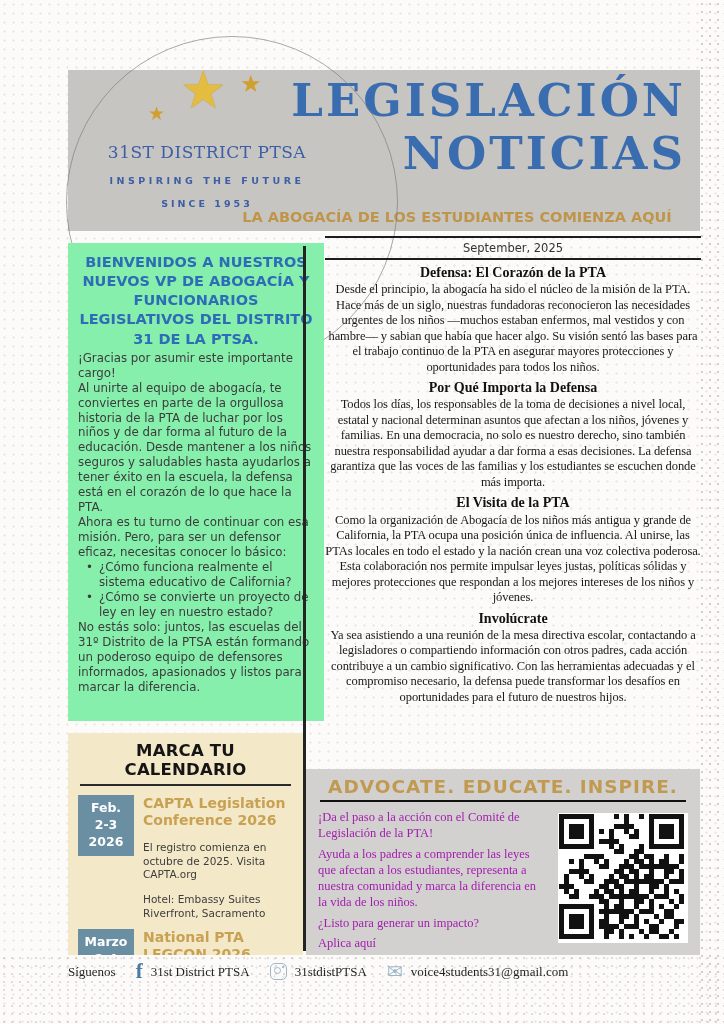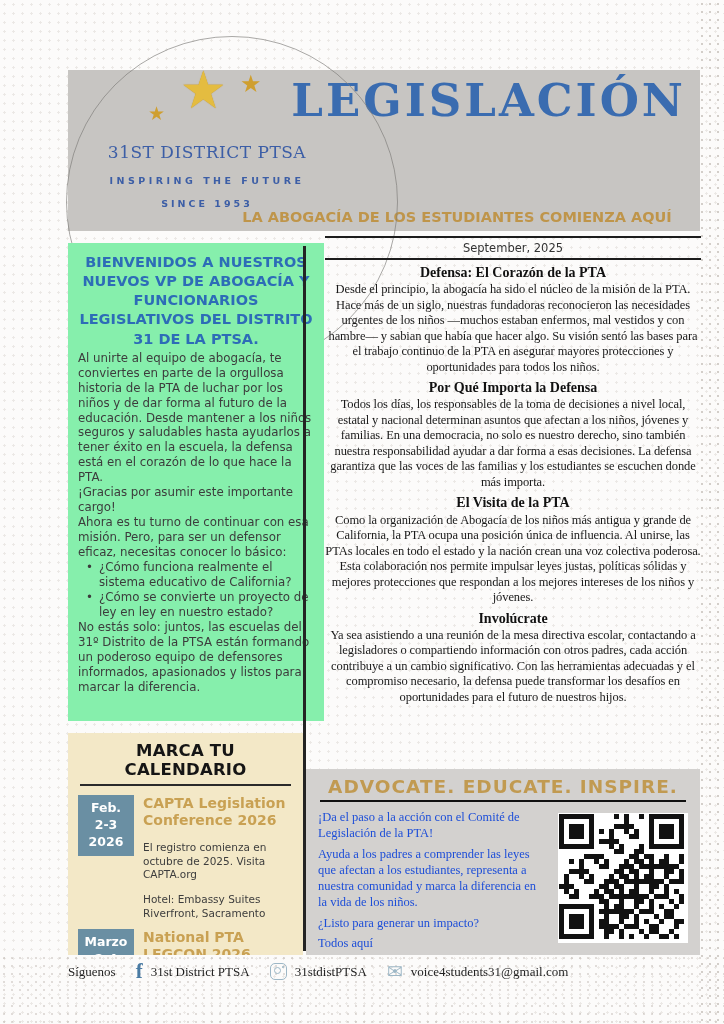--- a/index.html
+++ b/index.html
@@ -64,21 +64,21 @@
         font-size:11.5px;color:#333;padding:3px 0;}
   .section{margin-top:4px;text-align:center;font-family:"Liberation Serif",serif;}
   .sec-h{font-size:14px;font-weight:700;color:#111;line-height:1.3;}
   .sec-b{font-size:12.5px;color:#191919;line-height:1.24;letter-spacing:-0.1px;}
 
   .cta-box{position:absolute;left:306px;top:769px;width:394px;height:186px;background:#d3d1cf;
         padding:7px 12px 8px;box-sizing:border-box;overflow:hidden;}
   .cta-h{text-align:center;font-size:18.5px;font-weight:800;color:#c19a51;letter-spacing:1px;}
   .cta-rule{border-bottom:2.5px solid #101010;margin:3px 2px 7px;}
   .cta-row{display:flex;gap:12px;}
-  .cta-text{flex:1;font-family:"Liberation Serif",serif;font-size:12.5px;line-height:1.3;color:#1d4ed8;}
+  .cta-text{flex:1;font-family:"Liberation Serif",serif;font-size:12.5px;line-height:1.3;color:#a21caf;}
   .cta-text .p{margin:0 0 4px 0;}
   .cta-apply{cursor:pointer;}
   .qr{width:128px;height:128px;background:#fff;padding:1px;margin-top:4px;flex:0 0 auto;}
 
   
   .footer{position:absolute;left:68px;top:961px;display:flex;align-items:center;gap:20px;
         font-family:"Liberation Serif",serif;font-size:13px;color:#1f1f1f;}
   .f-item{display:flex;align-items:center;gap:8px;cursor:pointer;}
   .fb-icon{font-family:"Liberation Serif",serif;font-weight:700;font-size:21px;color:#4a7ba3;line-height:1;}
   .fb-icon::before{content:"f";}
@@ -101,29 +101,30 @@
     <div class="logo">
       <span class="star star-b"></span>
       <span class="star star-s1"></span>
       <span class="star star-s2"></span>
       <div class="logo-title">31ST DISTRICT PTSA</div>
       <div class="logo-tagline">INSPIRING THE FUTURE</div>
       <div class="logo-since">SINCE 1953</div>
     </div>
     <div class="masthead">
       <div class="m1">LEGISLACIÓN</div>
+      <div class="m2">NOTICIAS</div>
     </div>
     <div class="subtitle">LA ABOGACÍA DE LOS ESTUDIANTES COMIENZA AQUÍ</div>
   </div>
   <div class="circle-arc"></div>
 
   <div class="welcome-box">
     <div class="w-heading">BIENVENIDOS A NUESTROS NUEVOS VP DE ABOGACÍA Y FUNCIONARIOS LEGISLATIVOS DEL DISTRITO 31 DE LA PTSA.</div>
+    <div class="w-p">¡Gracias por asumir este importante cargo!</div>
     <div class="w-p">Al unirte al equipo de abogacía, te conviertes en parte de la orgullosa historia de la PTA de luchar por los niños y de dar forma al futuro de la educación. Desde mantener a los niños seguros y saludables hasta ayudarlos a tener éxito en la escuela, la defensa está en el corazón de lo que hace la PTA.</div>
-    <div class="w-p">¡Gracias por asumir este importante cargo!</div>
     <div class="w-p">Ahora es tu turno de continuar con esa misión. Pero, para ser un defensor eficaz, necesitas conocer lo básico:</div>
     <div class="bullet">
       <span class="b-dot"></span>
       <span>¿Cómo funciona realmente el sistema educativo de California?</span>
     </div>
     <div class="bullet">
       <span class="b-dot"></span>
       <span>¿Cómo se convierte un proyecto de ley en ley en nuestro estado?</span>
     </div>
     <div class="w-closing">No estás solo: juntos, las escuelas del 31º Distrito de la PTSA están formando un poderoso equipo de defensores informados, apasionados y listos para marcar la diferencia.</div>
@@ -184,21 +185,21 @@
   </div>
 
   <div class="cta-box">
     <div class="cta-h">ADVOCATE. EDUCATE. INSPIRE.</div>
     <div class="cta-rule"></div>
     <div class="cta-row">
       <div class="cta-text">
         <p class="p">¡Da el paso a la acción con el Comité de Legislación de la PTA!</p>
         <p class="p">Ayuda a los padres a comprender las leyes que afectan a los estudiantes, representa a nuestra comunidad y marca la diferencia en la vida de los niños.</p>
         <p class="p">¿Listo para generar un impacto?</p>
-        <p class="p cta-apply">Todos aquí</p>
+        <p class="p cta-apply">Aplica aquí</p>
       </div>
       <div class="qr"><svg xmlns="http://www.w3.org/2000/svg" width="125" height="125" shape-rendering="crispEdges">
             <rect width="100%" height="100%" fill="#fff"></rect>
             <g fill="#111">
               <rect x="55" y="0" width="5" height="5"></rect>
               <rect x="65" y="0" width="5" height="5"></rect>
               <rect x="80" y="0" width="5" height="5"></rect>
               <rect x="65" y="5" width="5" height="5"></rect>
               <rect x="55" y="10" width="5" height="5"></rect>
               <rect x="60" y="10" width="5" height="5"></rect>

